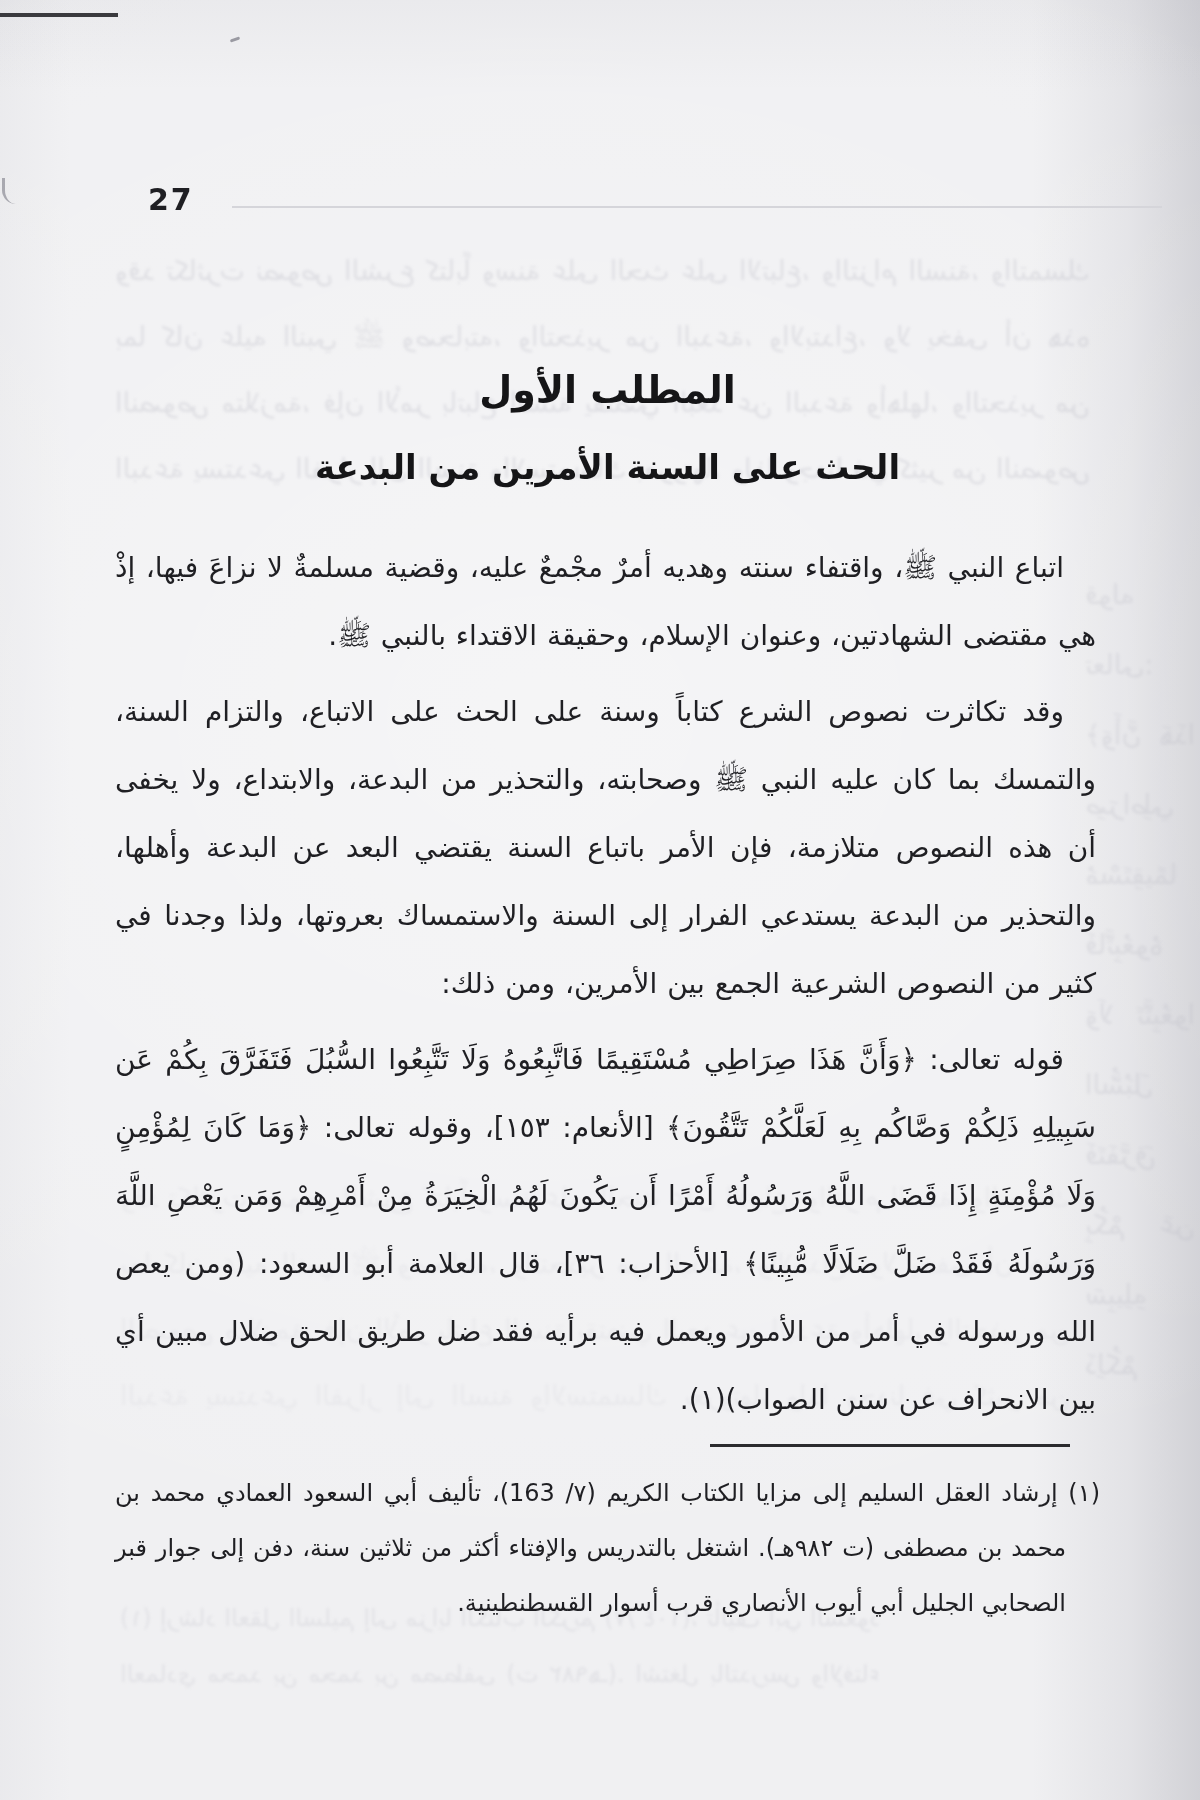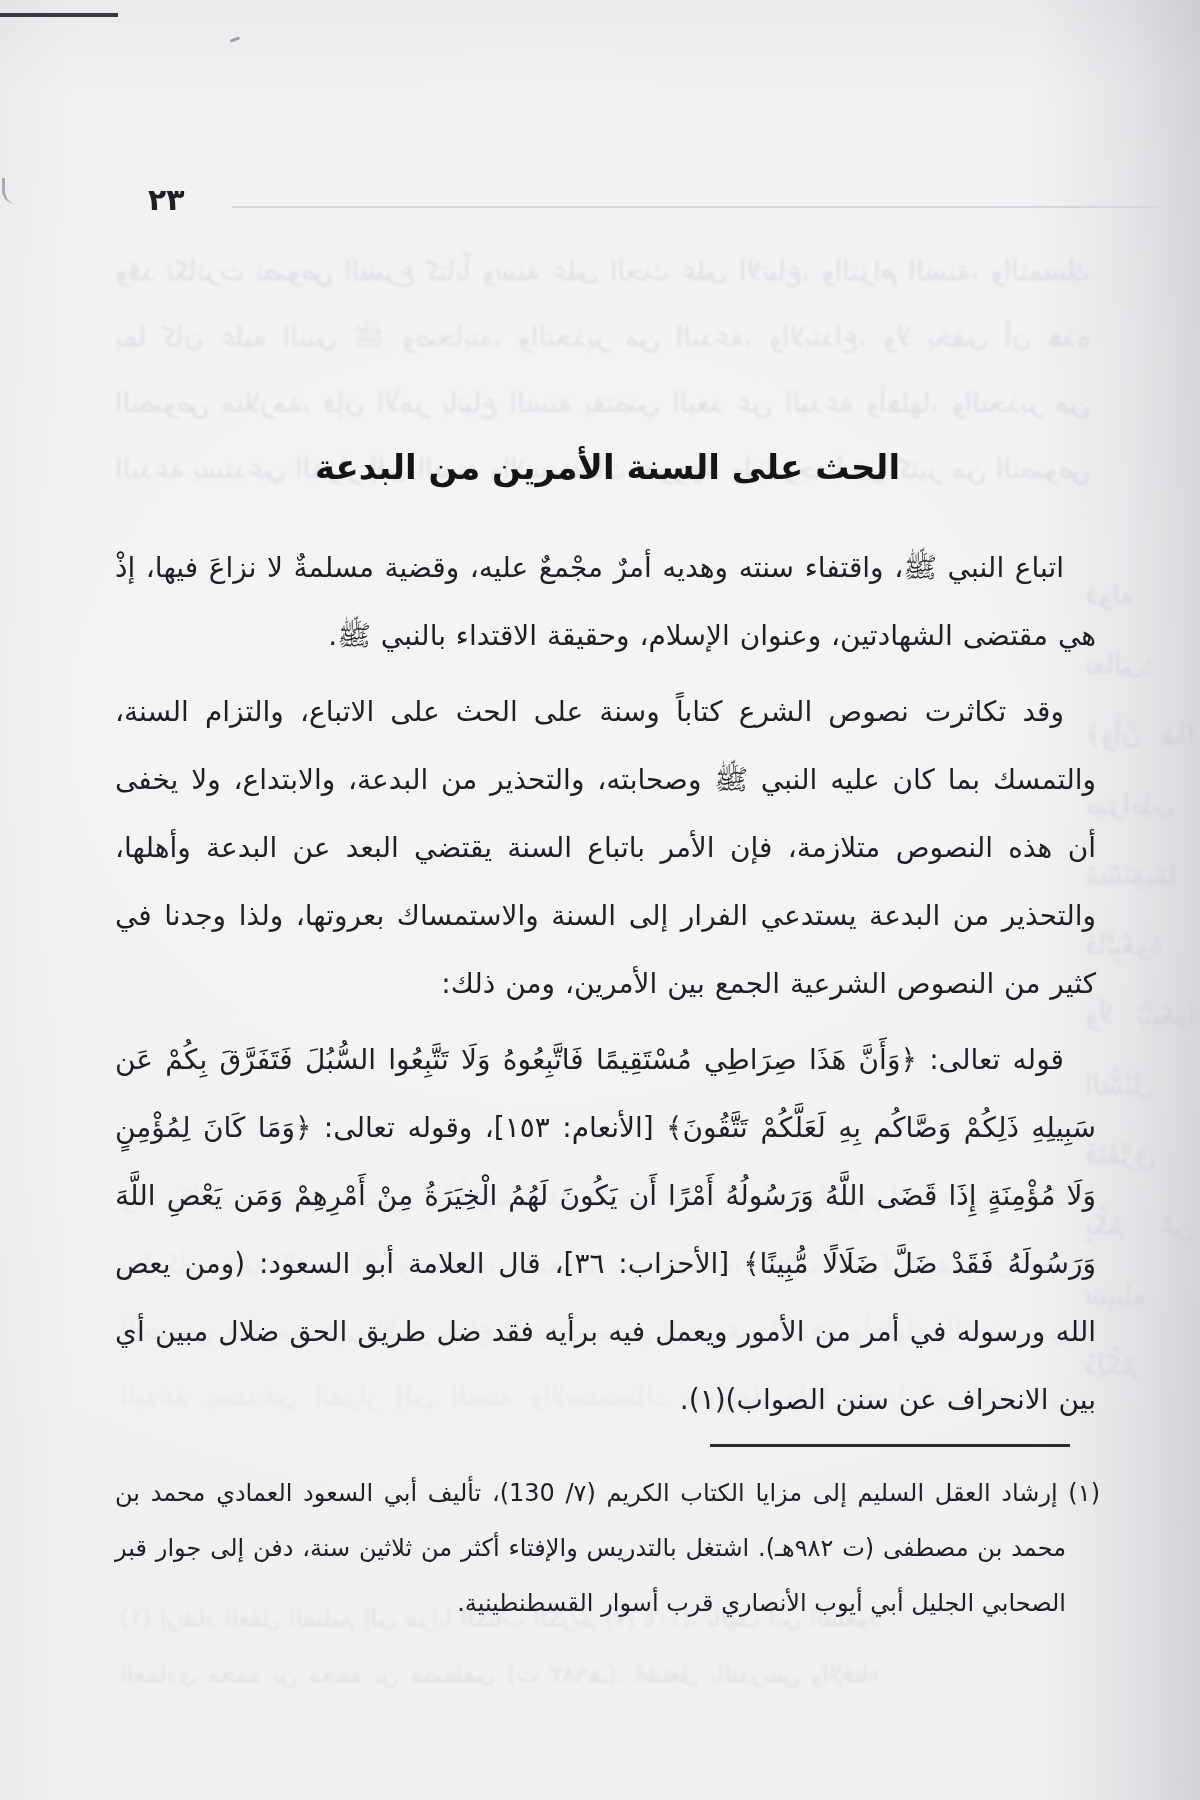--- a/index.html
+++ b/index.html
@@ -146,29 +146,30 @@
 
   <div class="scan-edge-top"></div>
   <div class="scan-speck"></div>
   <div class="scan-scratch"></div>
 
   <div class="ghost ghost-a" aria-hidden="true">وقد تكاثرت نصوص الشرع كتاباً وسنة على الحث على الاتباع، والتزام السنة، والتمسك بما كان عليه النبي ﷺ وصحابته، والتحذير من البدعة، والابتداع، ولا يخفى أن هذه النصوص متلازمة، فإن الأمر باتباع السنة يقتضي البعد عن البدعة وأهلها، والتحذير من البدعة يستدعي الفرار إلى السنة والاستمساك بعروتها، ولذا وجدنا في كثير من النصوص الشرعية الجمع بين الأمرين، ومن ذلك:</div>
   <div class="ghost ghost-b" aria-hidden="true">قوله تعالى: ﴿وَأَنَّ هَذَا صِرَاطِي مُسْتَقِيمًا فَاتَّبِعُوهُ وَلَا تَتَّبِعُوا السُّبُلَ فَتَفَرَّقَ بِكُمْ عَن سَبِيلِهِ ذَلِكُمْ وَصَّاكُم بِهِ لَعَلَّكُمْ تَتَّقُونَ﴾ [الأنعام: ١٥٣]، وقوله تعالى: ﴿وَمَا كَانَ لِمُؤْمِنٍ وَلَا مُؤْمِنَةٍ إِذَا قَضَى اللَّهُ وَرَسُولُهُ أَمْرًا أَن يَكُونَ لَهُمُ الْخِيَرَةُ مِنْ أَمْرِهِمْ وَمَن يَعْصِ اللَّهَ وَرَسُولَهُ فَقَدْ ضَلَّ ضَلَالًا مُّبِينًا﴾ [الأحزاب: ٣٦]، قال العلامة أبو السعود: (ومن يعص الله ورسوله في أمر من الأمور ويعمل فيه برأيه فقد ضل طريق الحق ضلال مبين أي بين الانحراف عن سنن الصواب)(١).</div>
   <div class="ghost ghost-c" aria-hidden="true">وقد تكاثرت نصوص الشرع كتاباً وسنة على الحث على الاتباع، والتزام السنة، والتمسك بما كان عليه النبي ﷺ وصحابته، والتحذير من البدعة، والابتداع، ولا يخفى أن هذه النصوص متلازمة، فإن الأمر باتباع السنة يقتضي البعد عن البدعة وأهلها، والتحذير من البدعة يستدعي الفرار إلى السنة والاستمساك بعروتها، ولذا وجدنا في كثير من النصوص الشرعية الجمع بين الأمرين، ومن ذلك:</div>
   <div class="ghost ghost-d" aria-hidden="true">(١) إرشاد العقل السليم إلى مزايا الكتاب الكريم (٧/ ١٠٤)، تأليف أبي السعود العمادي محمد بن محمد بن مصطفى (ت ٩٨٢هـ). اشتغل بالتدريس والإفتاء أكثر من ثلاثين سنة، دفن إلى جوار قبر الصحابي الجليل أبي أيوب الأنصاري قرب أسوار القسطنطينية.</div>
 
-  <div class="page-number">٢٣</div>
+  <div class="page-number">27</div>
   <div class="header-rule"></div>
 
+  <div class="section-title">المطلب الأول</div>
   <div class="section-subtitle">الحث على السنة الأمرين من البدعة</div>
 
   <div class="body-text">
     <p>اتباع النبي ﷺ، واقتفاء سنته وهديه أمرٌ مجْمعٌ عليه، وقضية مسلمةٌ لا نزاعَ فيها، إذْ هي مقتضى الشهادتين، وعنوان الإسلام، وحقيقة الاقتداء بالنبي ﷺ.</p>
     <p>وقد تكاثرت نصوص الشرع كتاباً وسنة على الحث على الاتباع، والتزام السنة، والتمسك بما كان عليه النبي ﷺ وصحابته، والتحذير من البدعة، والابتداع، ولا يخفى أن هذه النصوص متلازمة، فإن الأمر باتباع السنة يقتضي البعد عن البدعة وأهلها، والتحذير من البدعة يستدعي الفرار إلى السنة والاستمساك بعروتها، ولذا وجدنا في كثير من النصوص الشرعية الجمع بين الأمرين، ومن ذلك:</p>
     <p>قوله تعالى: ﴿وَأَنَّ هَذَا صِرَاطِي مُسْتَقِيمًا فَاتَّبِعُوهُ وَلَا تَتَّبِعُوا السُّبُلَ فَتَفَرَّقَ بِكُمْ عَن سَبِيلِهِ ذَلِكُمْ وَصَّاكُم بِهِ لَعَلَّكُمْ تَتَّقُونَ﴾ [الأنعام: ١٥٣]، وقوله تعالى: ﴿وَمَا كَانَ لِمُؤْمِنٍ وَلَا مُؤْمِنَةٍ إِذَا قَضَى اللَّهُ وَرَسُولُهُ أَمْرًا أَن يَكُونَ لَهُمُ الْخِيَرَةُ مِنْ أَمْرِهِمْ وَمَن يَعْصِ اللَّهَ وَرَسُولَهُ فَقَدْ ضَلَّ ضَلَالًا مُّبِينًا﴾ [الأحزاب: ٣٦]، قال العلامة أبو السعود: (ومن يعص الله ورسوله في أمر من الأمور ويعمل فيه برأيه فقد ضل طريق الحق ضلال مبين أي بين الانحراف عن سنن الصواب)(١).</p>
   </div>
 
   <div class="footnote-rule"></div>
   <div class="footnote">
-    <p>(١) إرشاد العقل السليم إلى مزايا الكتاب الكريم (٧/ 130)، تأليف أبي السعود العمادي محمد بن محمد بن مصطفى (ت ٩٨٢هـ). اشتغل بالتدريس والإفتاء أكثر من ثلاثين سنة، دفن إلى جوار قبر الصحابي الجليل أبي أيوب الأنصاري قرب أسوار القسطنطينية.</p>
+    <p>(١) إرشاد العقل السليم إلى مزايا الكتاب الكريم (٧/ 163)، تأليف أبي السعود العمادي محمد بن محمد بن مصطفى (ت ٩٨٢هـ). اشتغل بالتدريس والإفتاء أكثر من ثلاثين سنة، دفن إلى جوار قبر الصحابي الجليل أبي أيوب الأنصاري قرب أسوار القسطنطينية.</p>
   </div>
 
 </div>
 
 </body></html>

